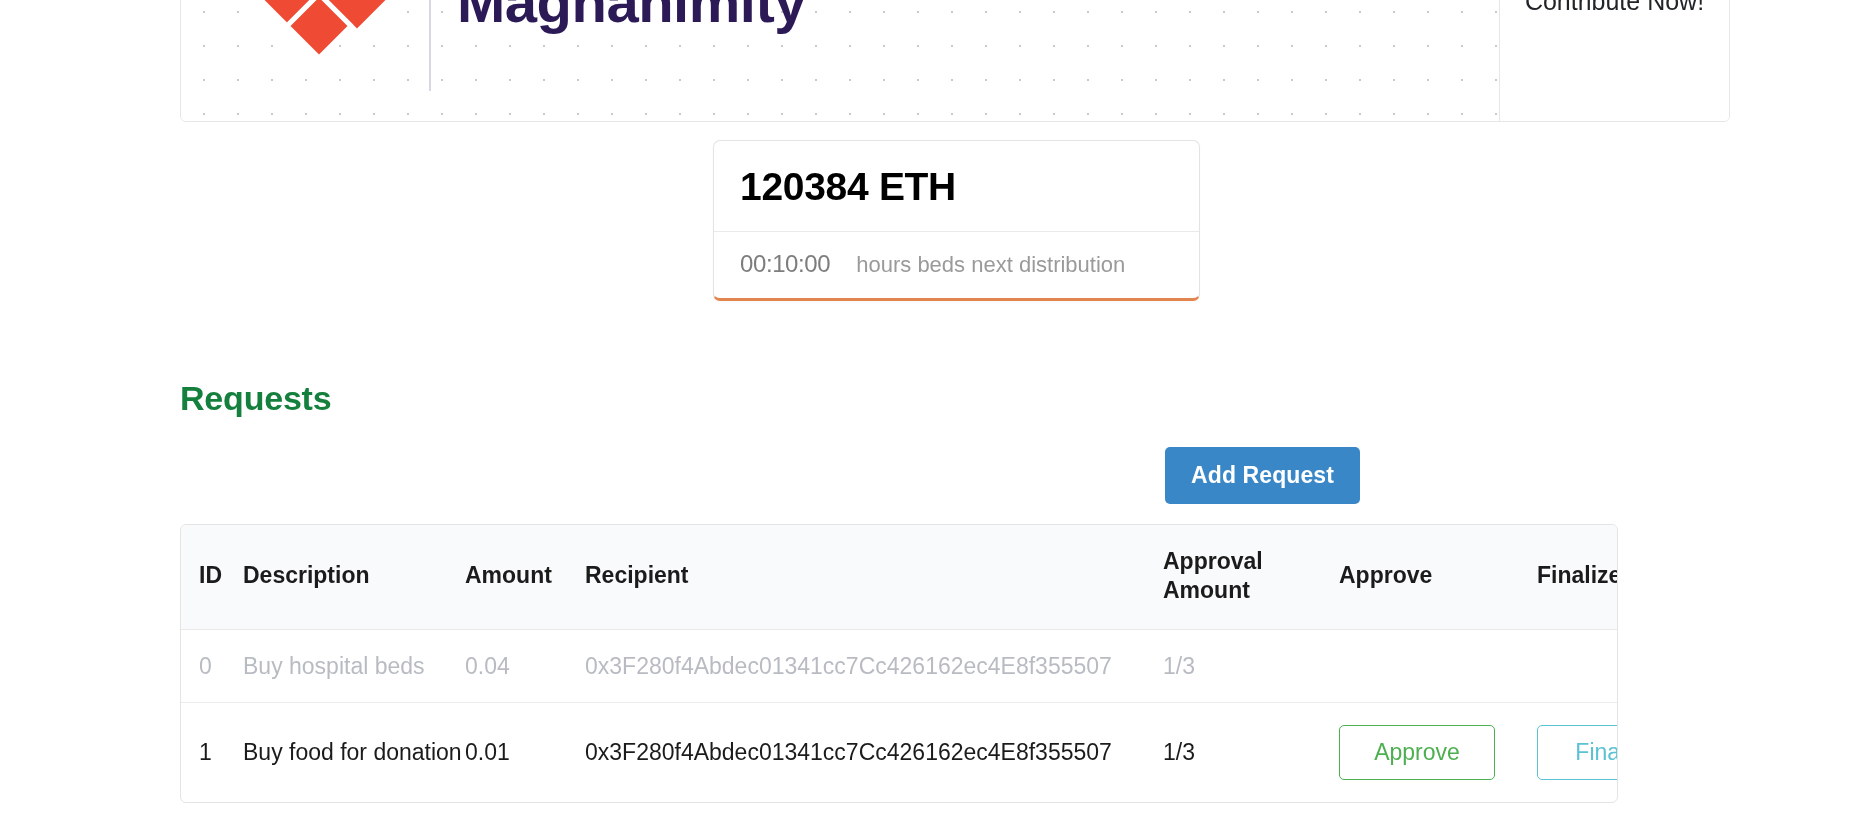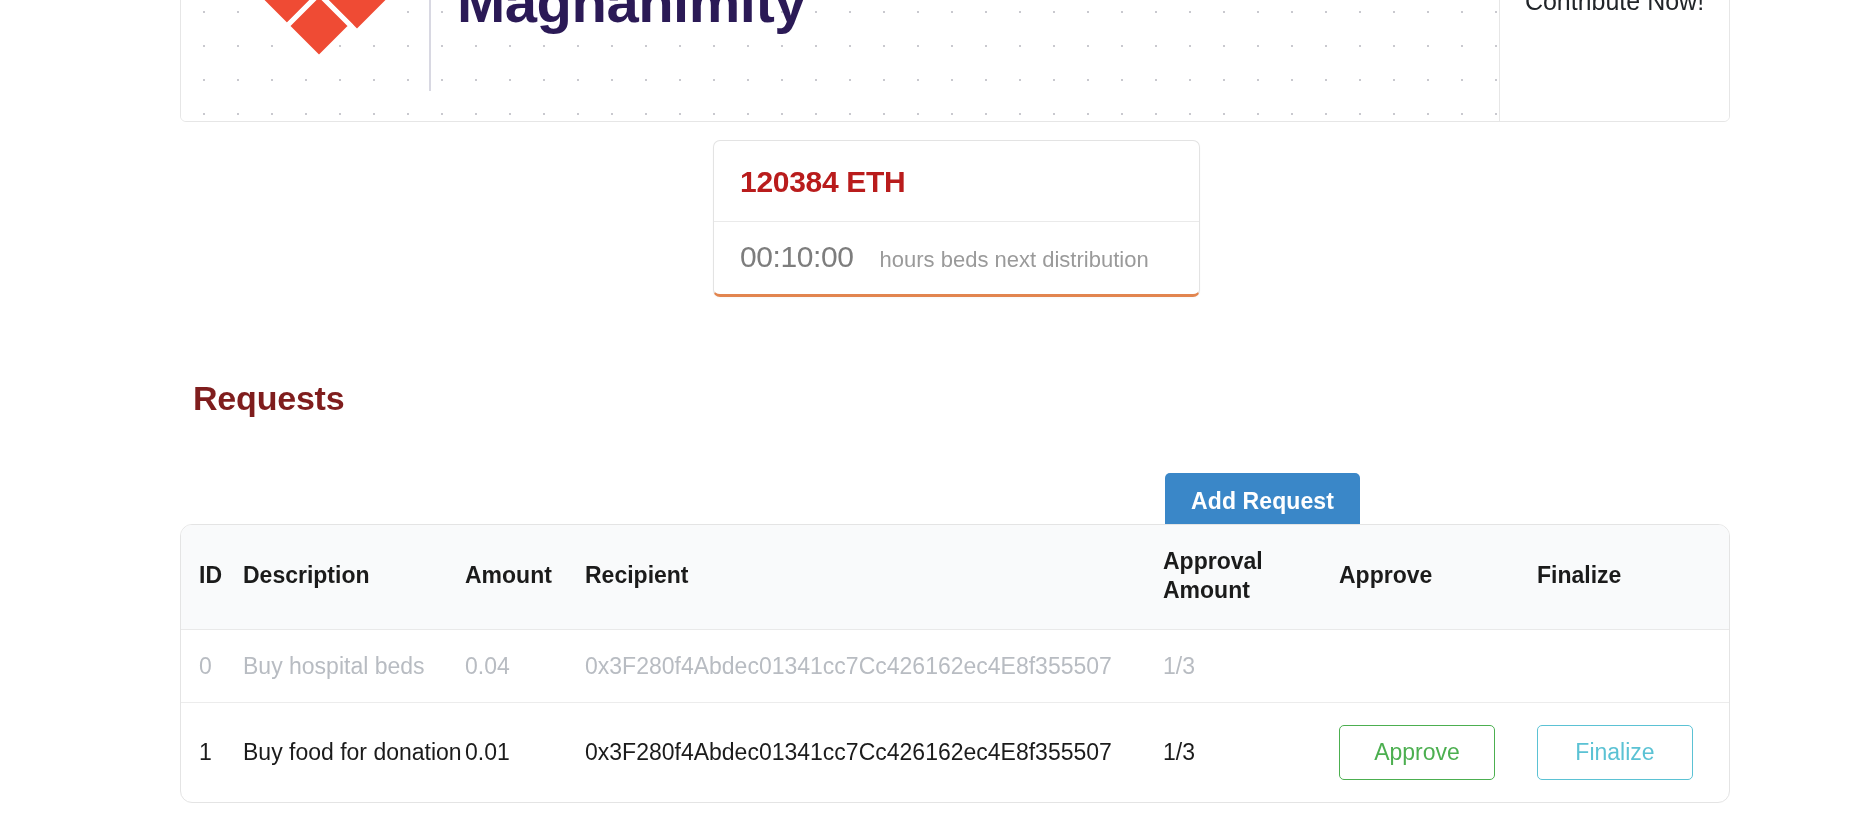--- a/index.html
+++ b/index.html
@@ -88,80 +88,79 @@
     left: 713px; top: 140px;
     width: 487px;
     background: #ffffff;
     border: 1px solid #e3e3e3;
     border-bottom: 3px solid #e2854f;
     border-radius: 7px;
     box-shadow: 0 1px 2px rgba(0,0,0,0.03);
   }
   .pool-body { padding: 24px 26px 22px 26px; }
   .pool-amount {
-    font-size: 30px;
-    font-weight: 700;
-    color: #b91c1c;
+    font-size: 39px;
+    font-weight: 700;
+    color: #000000;
     letter-spacing: -0.3px;
   }
   .pool-caption {
     margin-top: 16px;
     font-size: 22px;
     color: #4a4a4a;
   }
   .pool-foot {
     border-top: 1px solid #eaeaea;
     padding: 18px 26px 20px 26px;
     display: flex;
     align-items: baseline;
     gap: 26px;
   }
   .pool-timer {
-    font-size: 30px;
+    font-size: 24px;
     color: #7d7d7d;
     font-weight: 400;
     letter-spacing: -0.4px;
   }
   .pool-timer-label {
     font-size: 22px;
     color: #9a9a9a;
   }
 
   
   .requests-title {
     position: absolute;
-    left: 193px; top: 379px;
+    left: 180px; top: 379px;
     font-size: 34px;
     font-weight: 700;
-    color: #7f1d1d;
+    color: #15803d;
     letter-spacing: -0.2px;
   }
   .add-request-btn {
     position: absolute;
     right: 506px; top: 447px;
     background: #3a87c8;
     color: #ffffff;
     border: none;
     border-radius: 5px;
     font-size: 23px;
     font-weight: 700;
     font-family: inherit;
     padding: 15px 26px;
     cursor: pointer;
     letter-spacing: 0.1px;
-    margin-top: 26px;
   }
 
   
   .table-wrap {
     position: absolute;
     left: 180px; top: 524px;
-    width: 1550px;
+    width: 1438px;
     border: 1px solid #e4e4e4;
-    border-radius: 12px;
+    border-radius: 6px;
     overflow: hidden;
     background: #fff;
   }
   table.req-table {
     width: 100%;
     border-collapse: collapse;
     table-layout: fixed;
   }
   table.req-table thead tr { background: #f9fafb; }
   table.req-table th {

